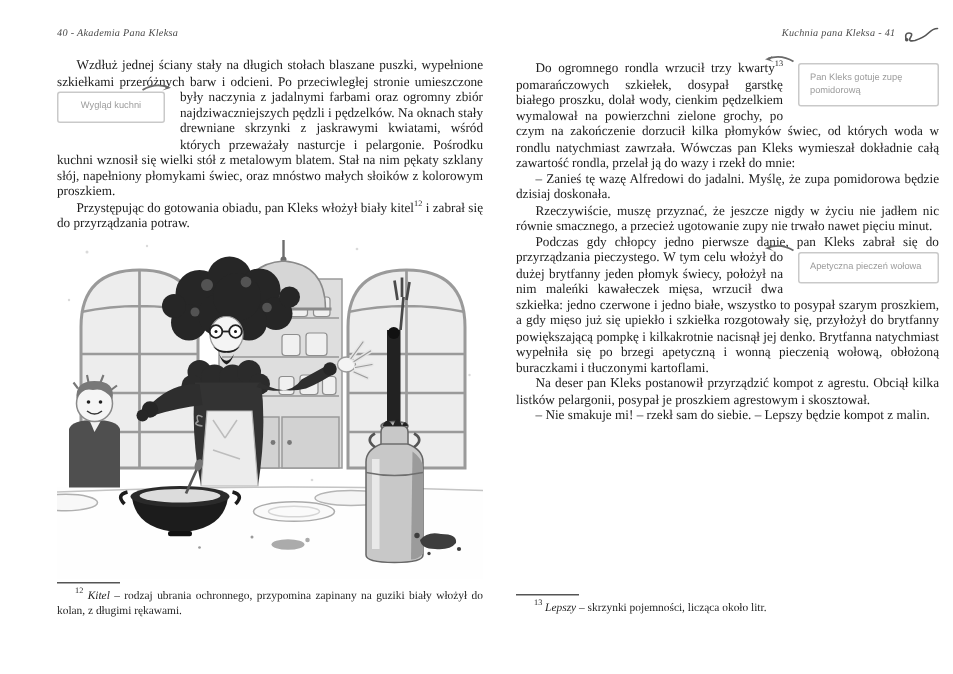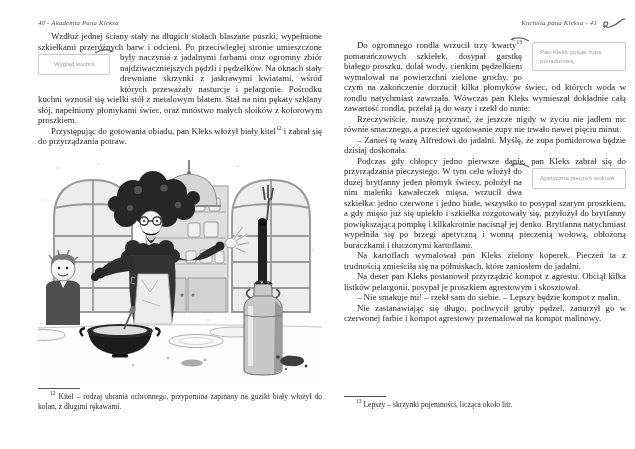--- a/index.html
+++ b/index.html
@@ -15,21 +15,21 @@
   .running-header{
     font-size:6.8px;font-style:italic;color:#4a4a4a;letter-spacing:.2px;
     height:10px;line-height:10px;margin-top:2px;
   }
   .running-header.right{display:flex;justify-content:flex-end;align-items:center;gap:5px;}
 
   .body-text p{
     margin:0;font-size:8.8px;line-height:10.5px;text-align:justify;
     text-indent:13px;color:#1c1c1c;
   }
-  .page-left .body-text{margin-top:3px;}
+  .page-left .body-text{margin-top:10px;}
   .page-right .body-text{margin-top:12px;}
 
   sup{font-size:5.5px;vertical-align:super;line-height:0;}
 
   
   .mnote{
     display:block;border:1px solid #c9c9c9;border-radius:2px;background:#fff;
     font-family:"Liberation Sans", sans-serif;font-size:6.2px;line-height:8.5px;
     color:#9c9c9c;position:relative;text-indent:0;
   }
@@ -37,21 +37,21 @@
   .mnote-right{float:right;width:78px;text-align:left;padding:5px 7px;margin:2px 0 8px 10px;}
   .mnote .arrow{position:absolute;}
   .mnote-left .arrow{top:-8px;right:-8px;}
   .mnote-right .arrow{top:-8px;left:-26px;}
 
   .footnote{position:absolute;left:0;right:0;font-size:7.6px;line-height:9.6px;text-align:justify;}
   .page-left .footnote{top:372px;}
   .page-right .footnote{top:380px;}
   .footnote .rule{width:42px;height:1px;background:#555;margin:0 0 3px 0;}
   .footnote p{margin:0;text-indent:12px;}
-  .fn-term{}
+  .fn-term{font-style:italic;}
 
   .illustration{position:absolute;left:0;top:144px;width:284px;height:226px;}
   .illustration svg{display:block;width:284px;height:226px;}
 </style>
 </head>
 <body>
 
 <div class="spread">
 
   <div class="page page-left">
@@ -257,37 +257,35 @@
         <span>Do ogromnego rondla wrzucił trzy kwarty</span><sup>13</sup>
         <span class="mnote mnote-right">
           <svg class="arrow" width="24" height="9" viewBox="0 0 24 9">
             <path d="M22 6 Q14 1 5 4" fill="none" stroke="#6a6a6a" stroke-width="1.2"></path>
             <path d="M3 4.5 l5 -2.2 l-1.6 2.6 l2.4 1.4 Z" fill="#6a6a6a"></path>
           </svg>
           <span>Pan Kleks gotuje zupę pomidorową</span>
         </span>
         <span> pomarańczowych szkiełek, dosypał garstkę białego proszku, dolał wody, cienkim pędzelkiem wymalował na powierzchni zielone grochy, po czym na zakończenie dorzucił kilka płomyków świec, od których woda w rondlu natychmiast zawrzała. Wówczas pan Kleks wymieszał dokładnie całą zawartość rondla, przelał ją do wazy i rzekł do mnie:</span>
       </p>
+      <p>– Zanieś tę wazę Alfredowi do jadalni. Myślę, że zupa pomidorowa będzie dzisiaj doskonała.</p>
       <p>Rzeczywiście, muszę przyznać, że jeszcze nigdy w życiu nie jadłem nic równie smacznego, a przecież ugotowanie zupy nie trwało nawet pięciu minut.</p>
-      <p>– Zanieś tę wazę Alfredowi do jadalni. Myślę, że zupa pomidorowa będzie dzisiaj doskonała.</p>
       <p>
         <span>Podczas gdy chłopcy jedno pierwsze danie, pan </span>
         <span class="mnote mnote-right">
           <svg class="arrow" width="24" height="9" viewBox="0 0 24 9">
             <path d="M22 6 Q14 1 5 4" fill="none" stroke="#6a6a6a" stroke-width="1.2"></path>
             <path d="M3 4.5 l5 -2.2 l-1.6 2.6 l2.4 1.4 Z" fill="#6a6a6a"></path>
           </svg>
           <span>Apetyczna pieczeń wołowa</span>
         </span>
         <span>Kleks zabrał się do przyrządzania pieczystego. W tym celu włożył do dużej brytfanny jeden płomyk świecy, położył na nim maleńki kawałeczek mięsa, wrzucił dwa szkiełka: jedno czerwone i jedno białe, wszystko to posypał szarym proszkiem, a gdy mięso już się upiekło i szkiełka rozgotowały się, przyłożył do brytfanny powiększającą pompkę i kilkakrotnie nacisnął jej denko. Brytfanna natychmiast wypełniła się po brzegi apetyczną i wonną pieczenią wołową, obłożoną buraczkami i tłuczonymi kartoflami.</span>
       </p>
-      <p>Na kartoflach wymalował pan Kleks zielony koperek. Pieczeń ta z trudnością zmieściła się na półmiskach, które zaniosłem do jadalni.</p>
       <p>Na deser pan Kleks postanowił przyrządzić kompot z agrestu. Obciął kilka listków pelargonii, posypał je proszkiem agrestowym i skosztował.</p>
       <p>– Nie smakuje mi! – rzekł sam do siebie. – Lepszy będzie kompot z malin.</p>
-      <p>Nie zastanawiając się długo, pochwycił gruby pędzel, zanurzył go w czerwonej farbie i kompot agrestowy przemalował na kompot malinowy.</p>
     </div>
 
     <div class="footnote">
       <div class="rule"></div>
       <p><sup>13</sup> <span class="fn-term">Lepszy</span><span> – skrzynki pojemności, licząca około litr.</span></p>
     </div>
   </div>
 
 </div>
 

